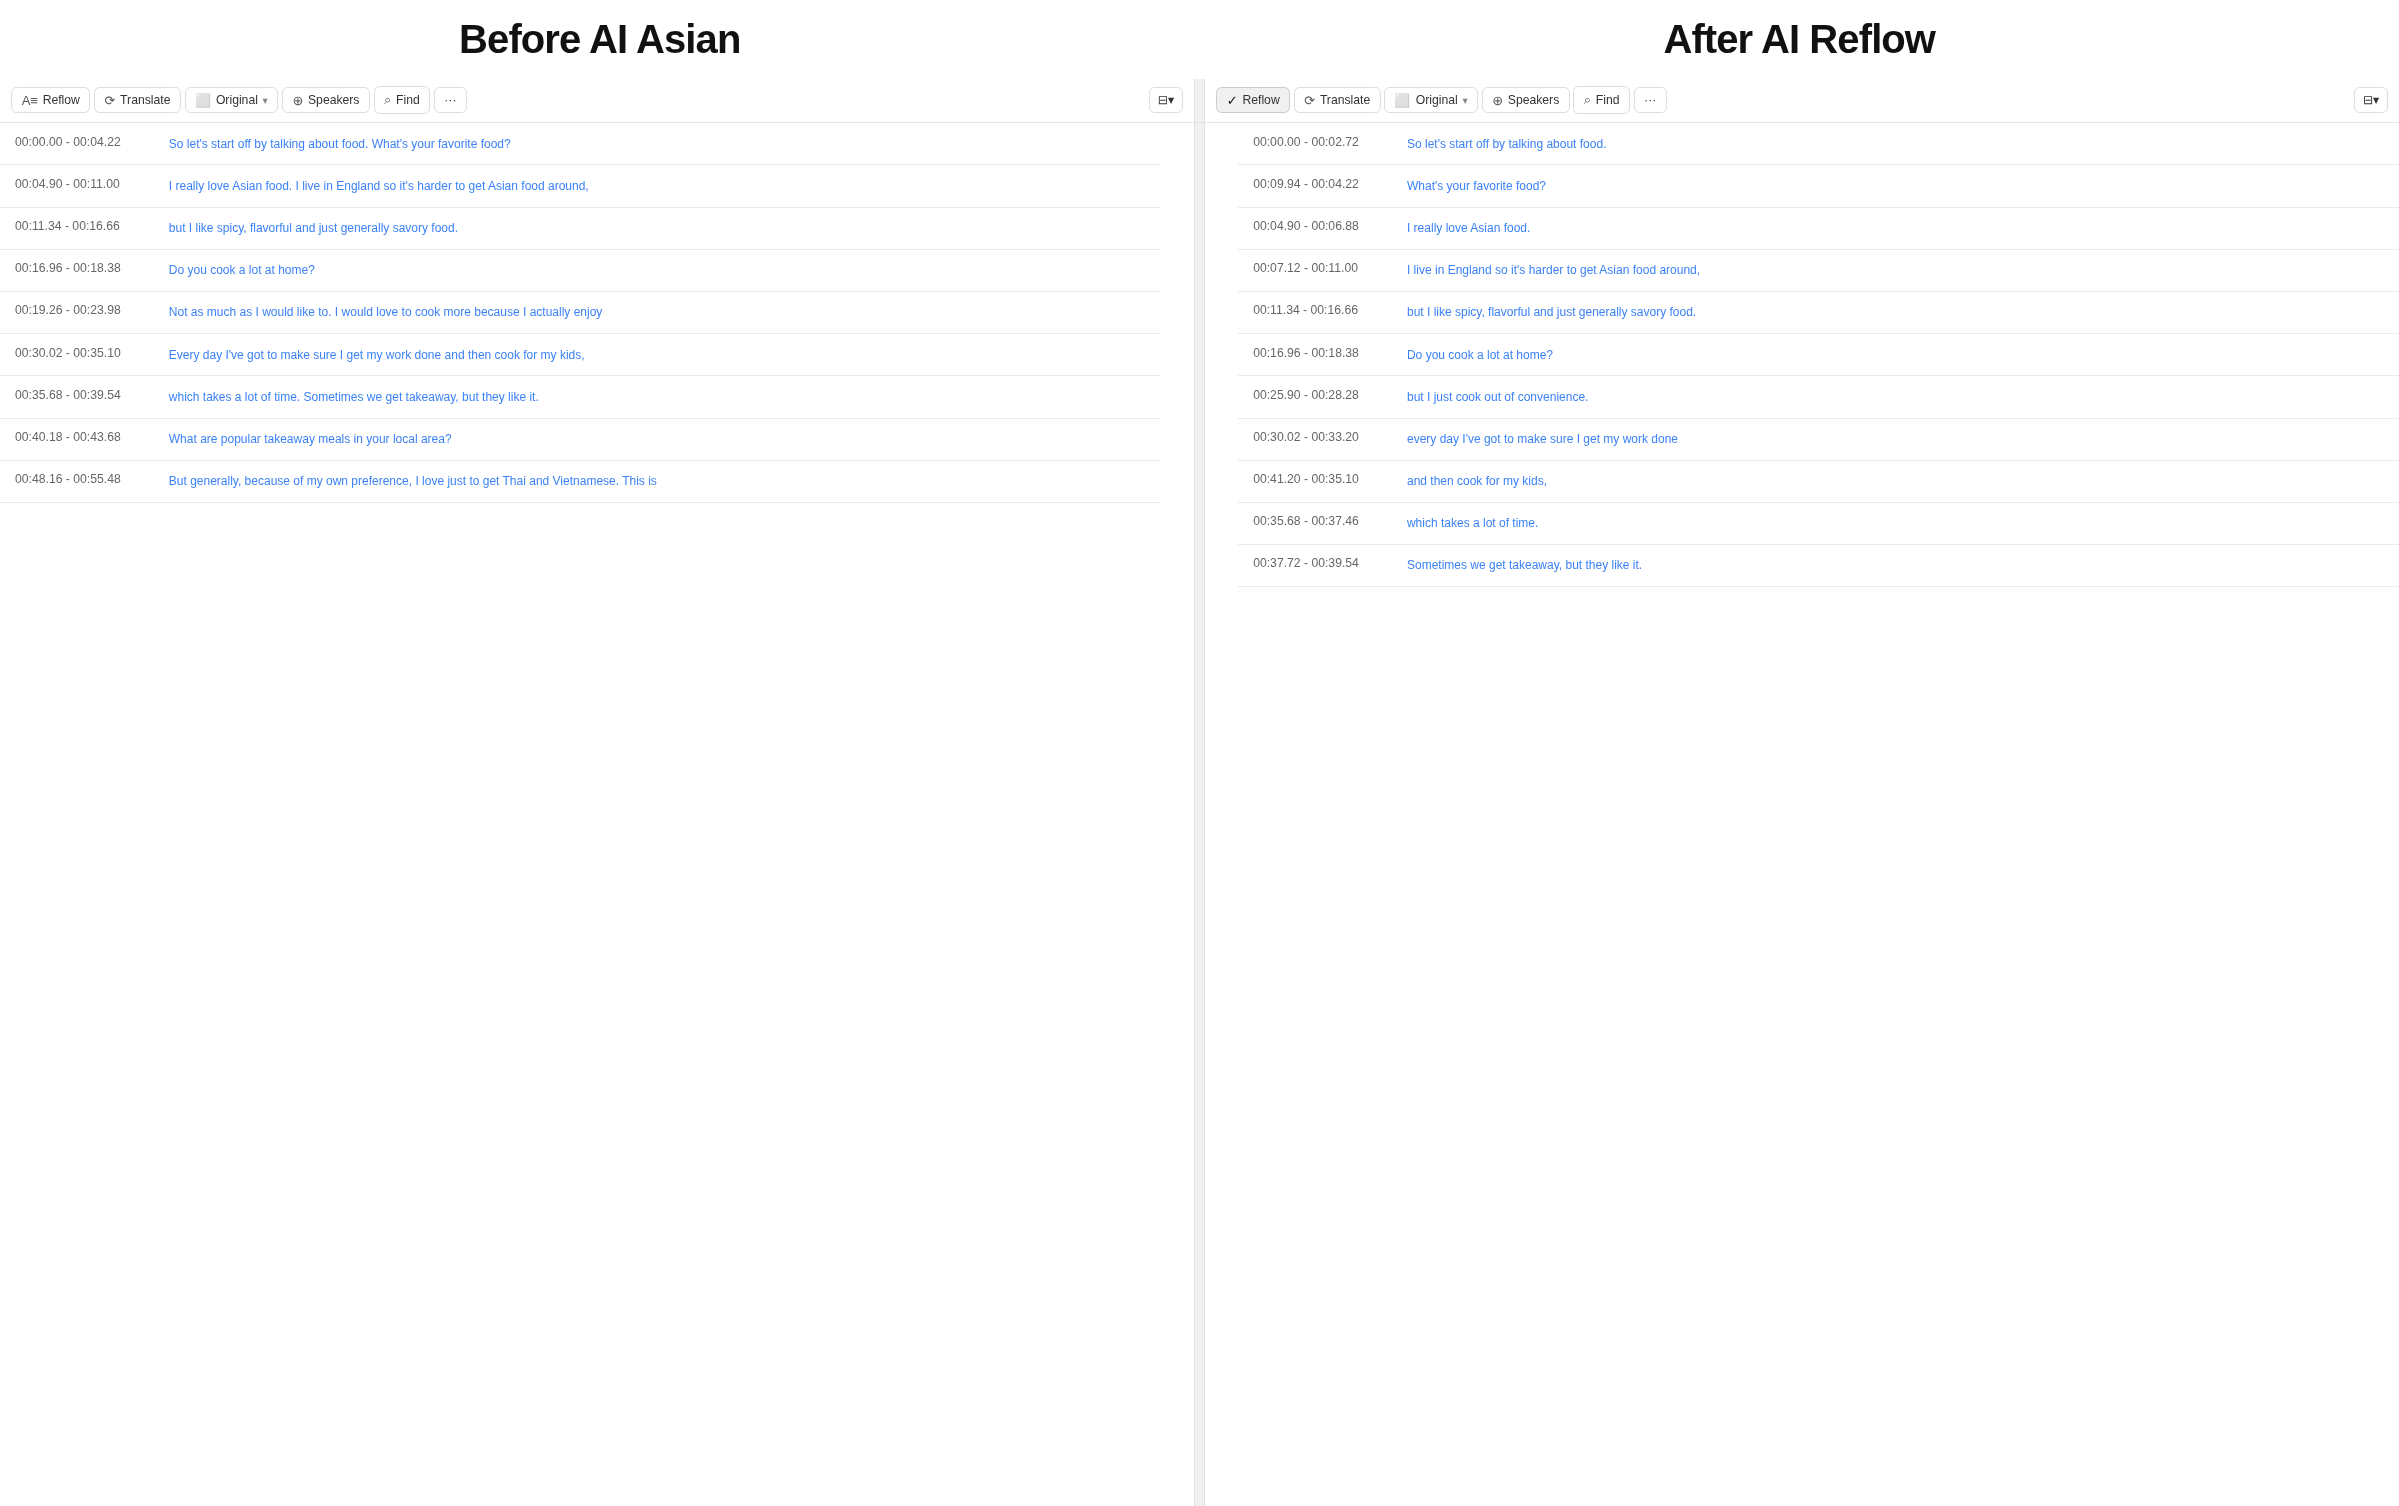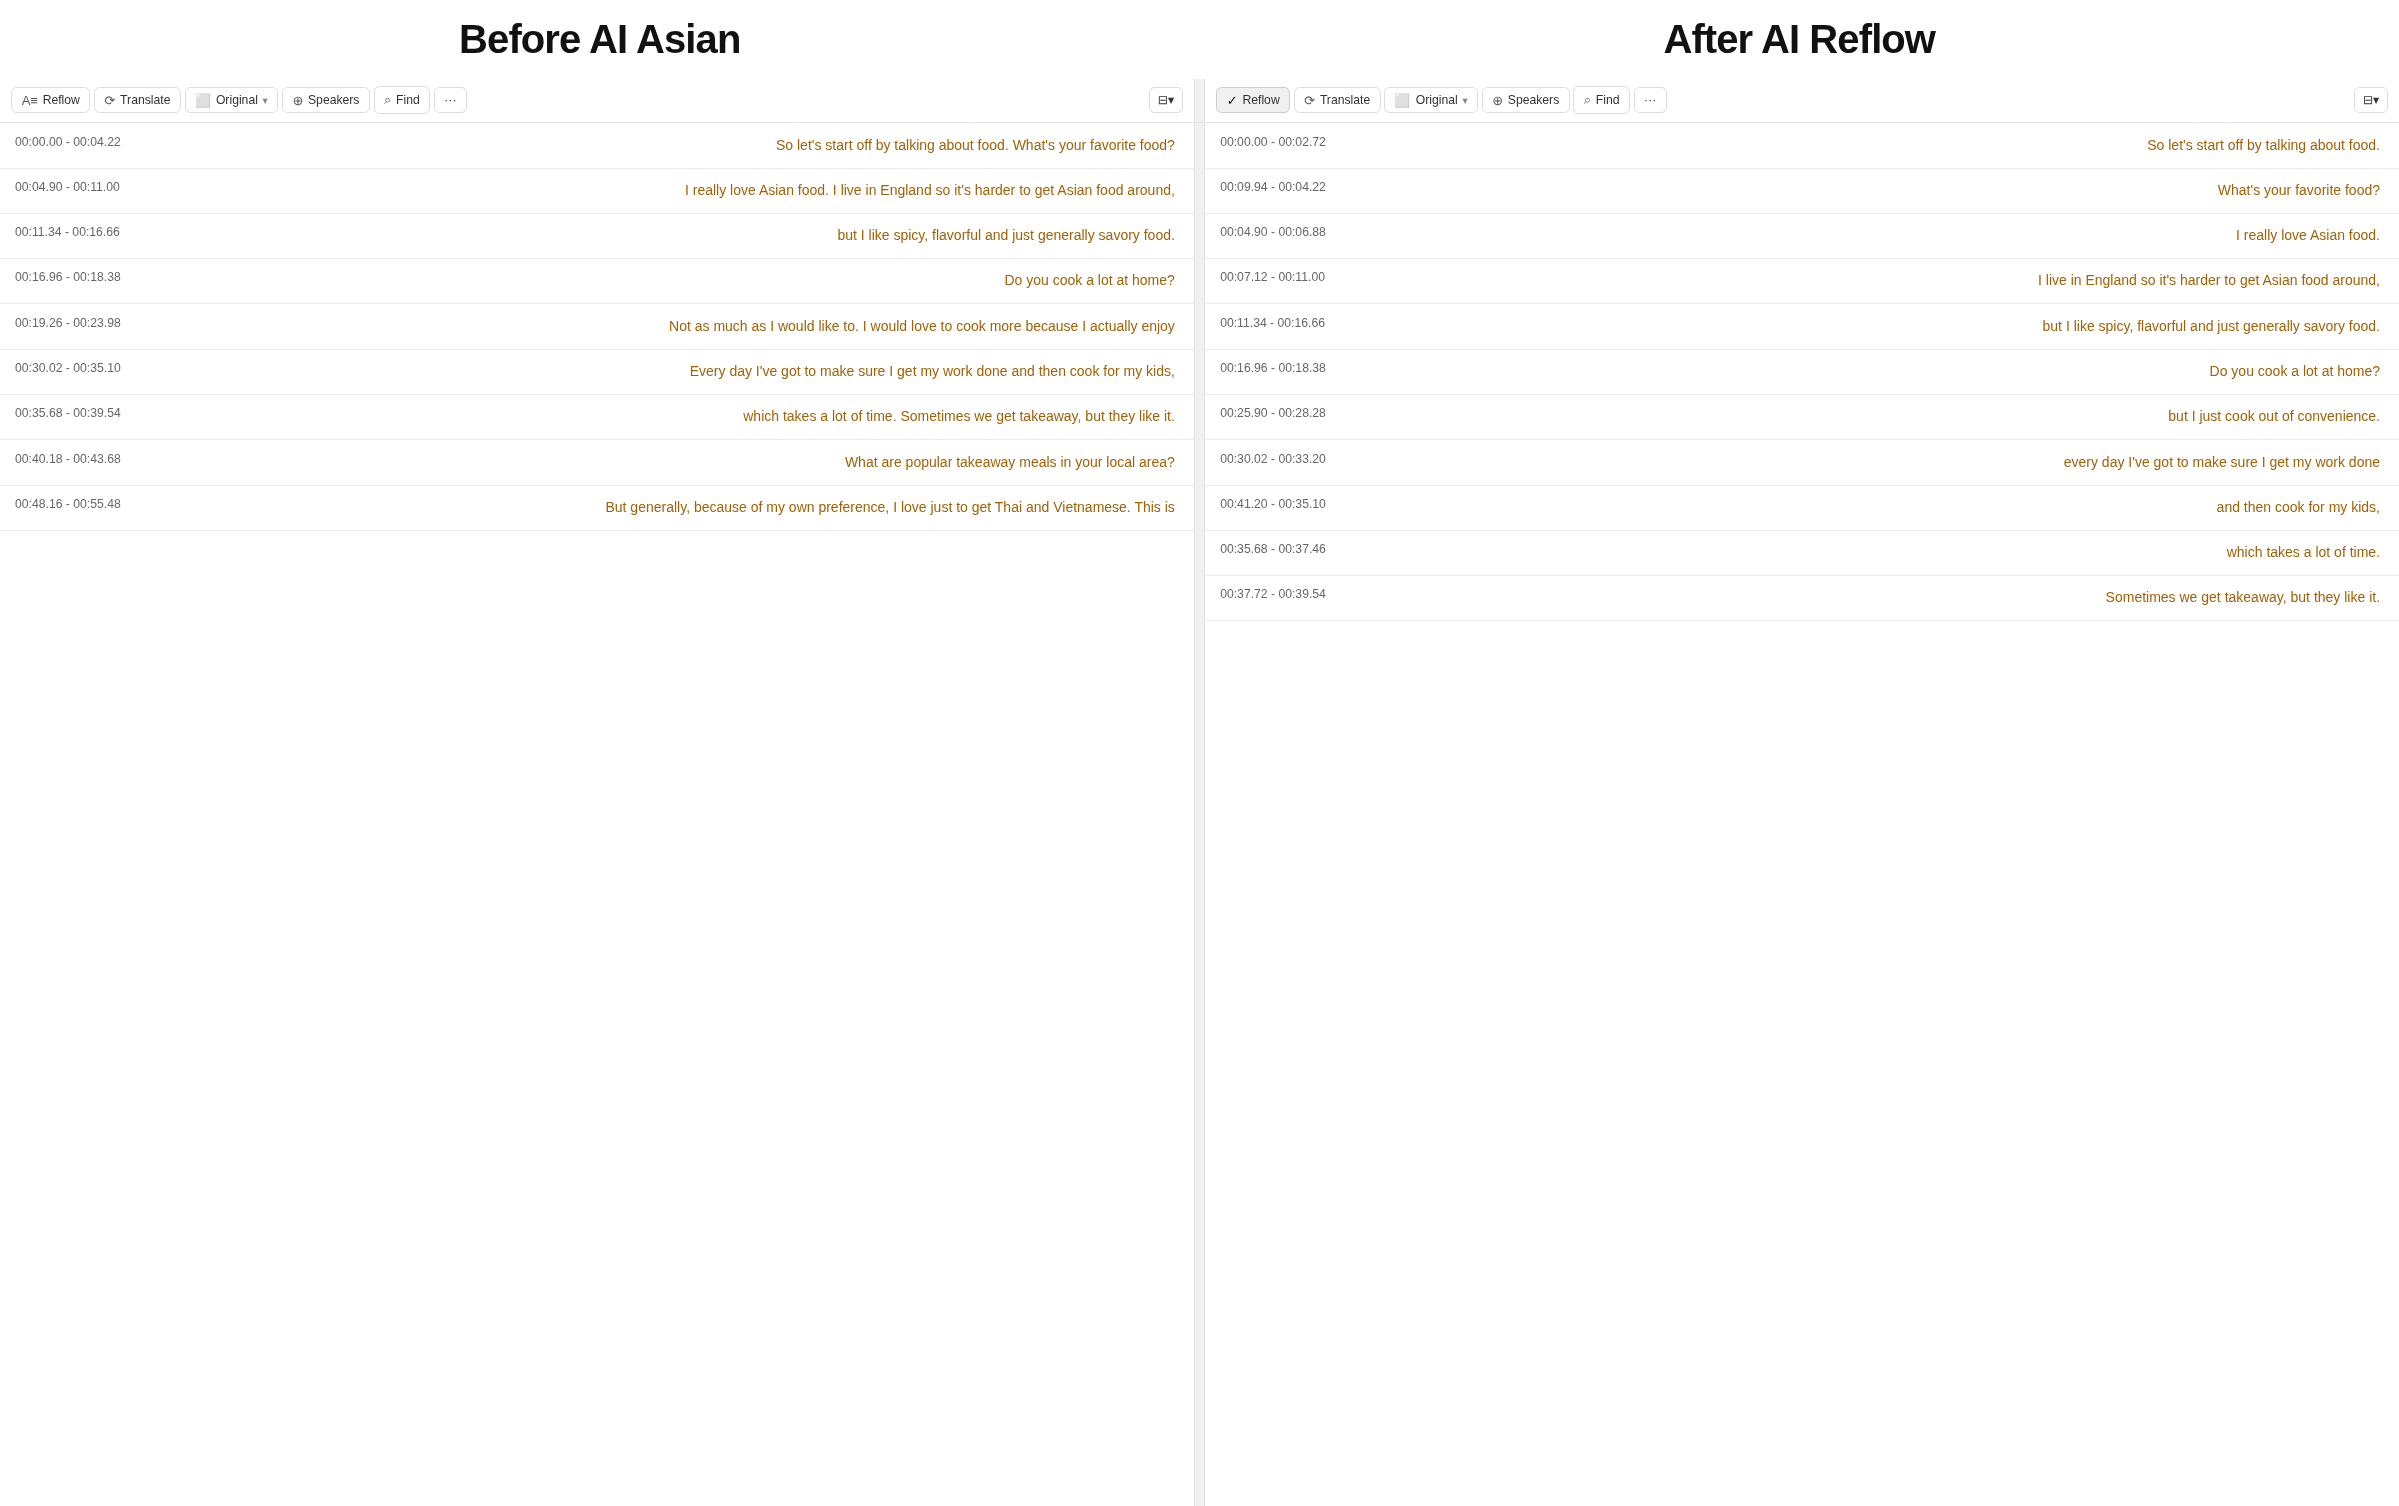--- a/index.html
+++ b/index.html
@@ -83,20 +83,21 @@
     .divider-col {
       width: 11.3px;
       background: #f0f0f0;
       border-left: 0.9px solid #e0e0e0;
       border-right: 0.9px solid #e0e0e0;
     }
     .content-row {
       display: flex;
       width: 100%;
       flex: 1;
+      gap: 33px;
     }
     .panel {
       flex: 1;
       overflow-y: auto;
     }
     .transcript-table {
       width: 100%;
       border-collapse: collapse;
     }
     .transcript-table tr {
@@ -106,25 +107,24 @@
       padding: 11.3px 13px 11.3px 15px;
       color: #666;
       font-size: 12.2px;
       white-space: nowrap;
       vertical-align: top;
       min-width: 146px;
       width: 165px;
     }
     .text-cell {
       padding: 11.3px 19px 11.3px 3.8px;
-      font-size: 14px;
-      color: #a16207;
+      font-size: 12px;
+      color: #3b82f6;
       vertical-align: top;
       line-height: 1.55;
-      text-align: right;
     }
     .panel-scroll-area {
       max-height: calc(100vh - 122px);
       overflow-y: auto;
     }
     
     .panel-scroll-area::-webkit-scrollbar { width: 7.5px; }
     .panel-scroll-area::-webkit-scrollbar-track { background: #f5f5f5; }
     .panel-scroll-area::-webkit-scrollbar-thumb { background: #ccc; border-radius: 3.8px; }
     .check-icon { color: #111; font-size: 13px; }

